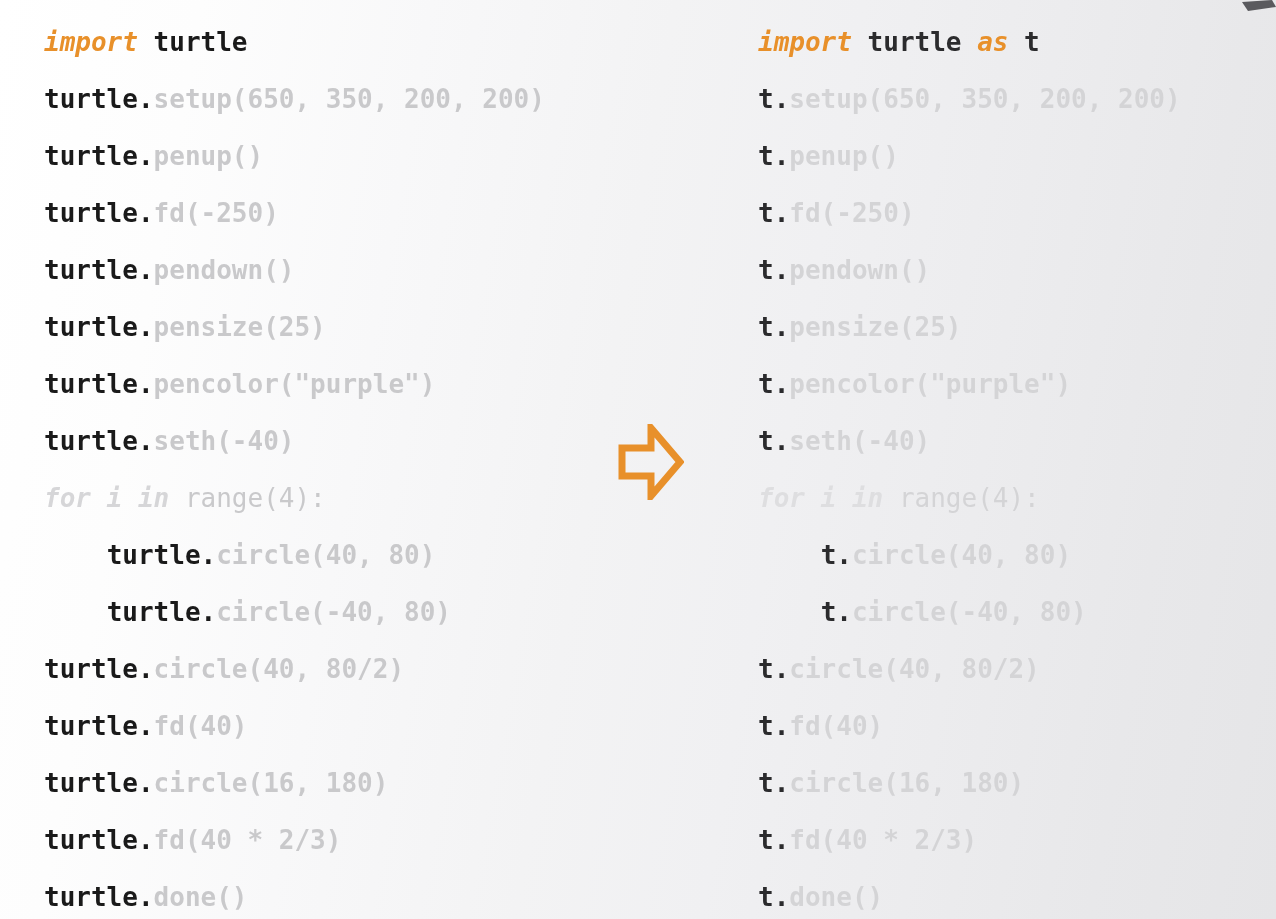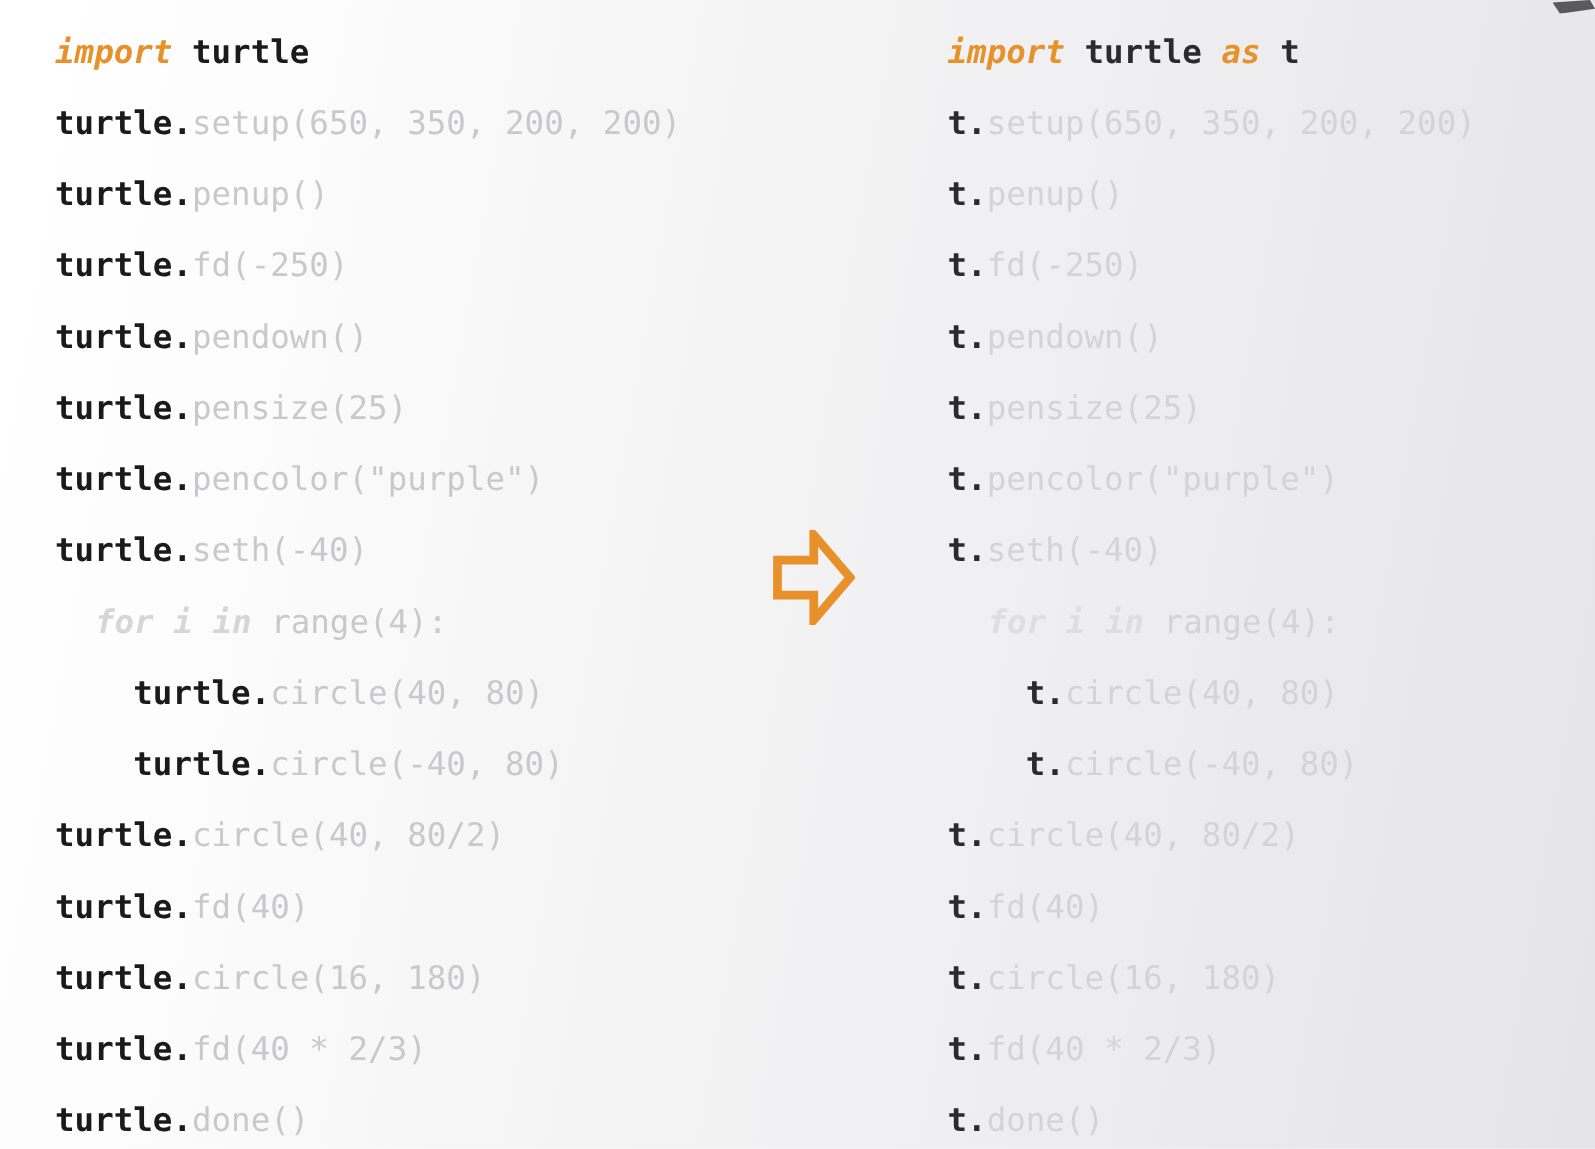--- a/index.html
+++ b/index.html
@@ -58,27 +58,26 @@
     color: #e8902a;
     font-style: italic;
     font-weight: bold;
   }
   .tok-obj {
     color: #1a1a1a;
     font-weight: bold;
   }
   .tok-call {
     color: #c9c9cb;
-    font-weight: normal;
+    font-weight: bold;
   }
   .tok-loopkw {
     color: #d6d6d8;
     font-style: italic;
     font-weight: bold;
-    margin-left: 32px;
   }
   .tok-loop {
     color: #c9c9cb;
     font-weight: normal;
   }
 
   
   #col-right .tok-obj  { color: #2b2b2d; }
   #col-right .tok-call { color: #d4d4d6; }
   #col-right .tok-loopkw { color: #dedee0; }

